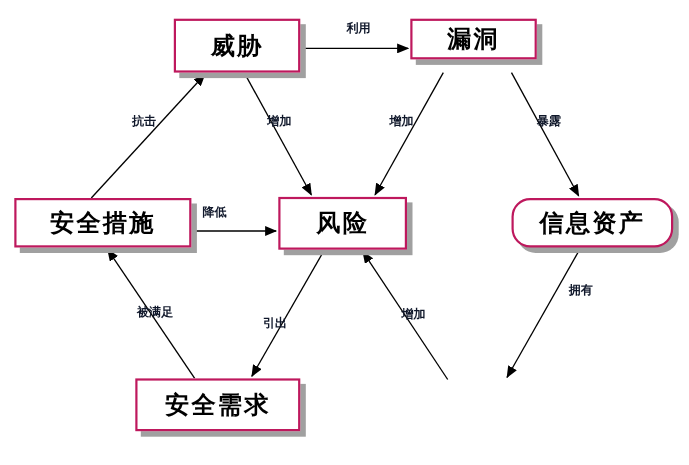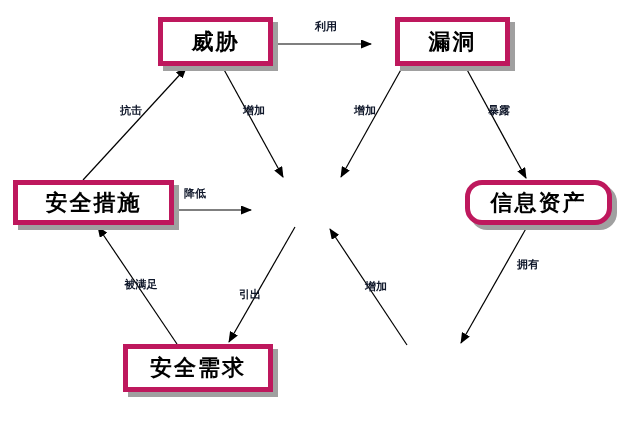--- a/index.html
+++ b/index.html
@@ -22,21 +22,21 @@
   }
   .edge-line {
     stroke: #000000;
     stroke-width: 1.2;
     fill: none;
   }
   .node {
     position: absolute;
     box-sizing: border-box;
     background: #ffffff;
-    border: 5px solid #be185d;
+    border: 2px solid #be185d;
     box-shadow: 5px 5px 0 #a0a0a0;
     display: flex;
     align-items: center;
     justify-content: center;
     font-size: 22px;
     font-weight: bold;
     color: #000000;
     letter-spacing: 2px;
     white-space: nowrap;
   }
@@ -68,24 +68,25 @@
     <line class="edge-line" x1="465" y1="66" x2="526" y2="178" marker-end="url(#arrow)"></line>
     <line class="edge-line" x1="162" y1="210" x2="251" y2="210" marker-end="url(#arrow)"></line>
     <line class="edge-line" x1="177" y1="344" x2="98" y2="227" marker-end="url(#arrow)"></line>
     <line class="edge-line" x1="295" y1="227" x2="229" y2="342" marker-end="url(#arrow)"></line>
     <line class="edge-line" x1="407" y1="345" x2="330" y2="229" marker-end="url(#arrow)"></line>
     <line class="edge-line" x1="528" y1="225" x2="461" y2="343" marker-end="url(#arrow)"></line>
   </svg>
 
   <div class="node" style="left:158px; top:17px; width:115px; height:49px;">威胁</div>
 
-  <div class="node" style="left:395px; top:17px; width:115px; height:49px;font-family:Liberation Mono, monospace;">漏洞</div>
+  <div class="node" style="left:373px; top:17px; width:115px; height:37px;font-family:Liberation Mono, monospace;">漏洞</div>
 
   <div class="node" style="left:13px; top:180px; width:161px; height:45px;">安全措施</div>
 
+  <div class="node" style="left:253px; top:179px; width:117px; height:48px;">风险</div>
 
   <div class="node" style="left:465px; top:180px; width:147px; height:45px;border-radius:17px;">信息资产</div>
 
   <div class="node" style="left:123px; top:344px; width:150px; height:48px;text-align:center;">安全需求</div>
 
 
   <div class="edge-label" style="left:326px; top:26px;">利用</div>
 
   <div class="edge-label" style="left:131px; top:110px;">抗击</div>
 

